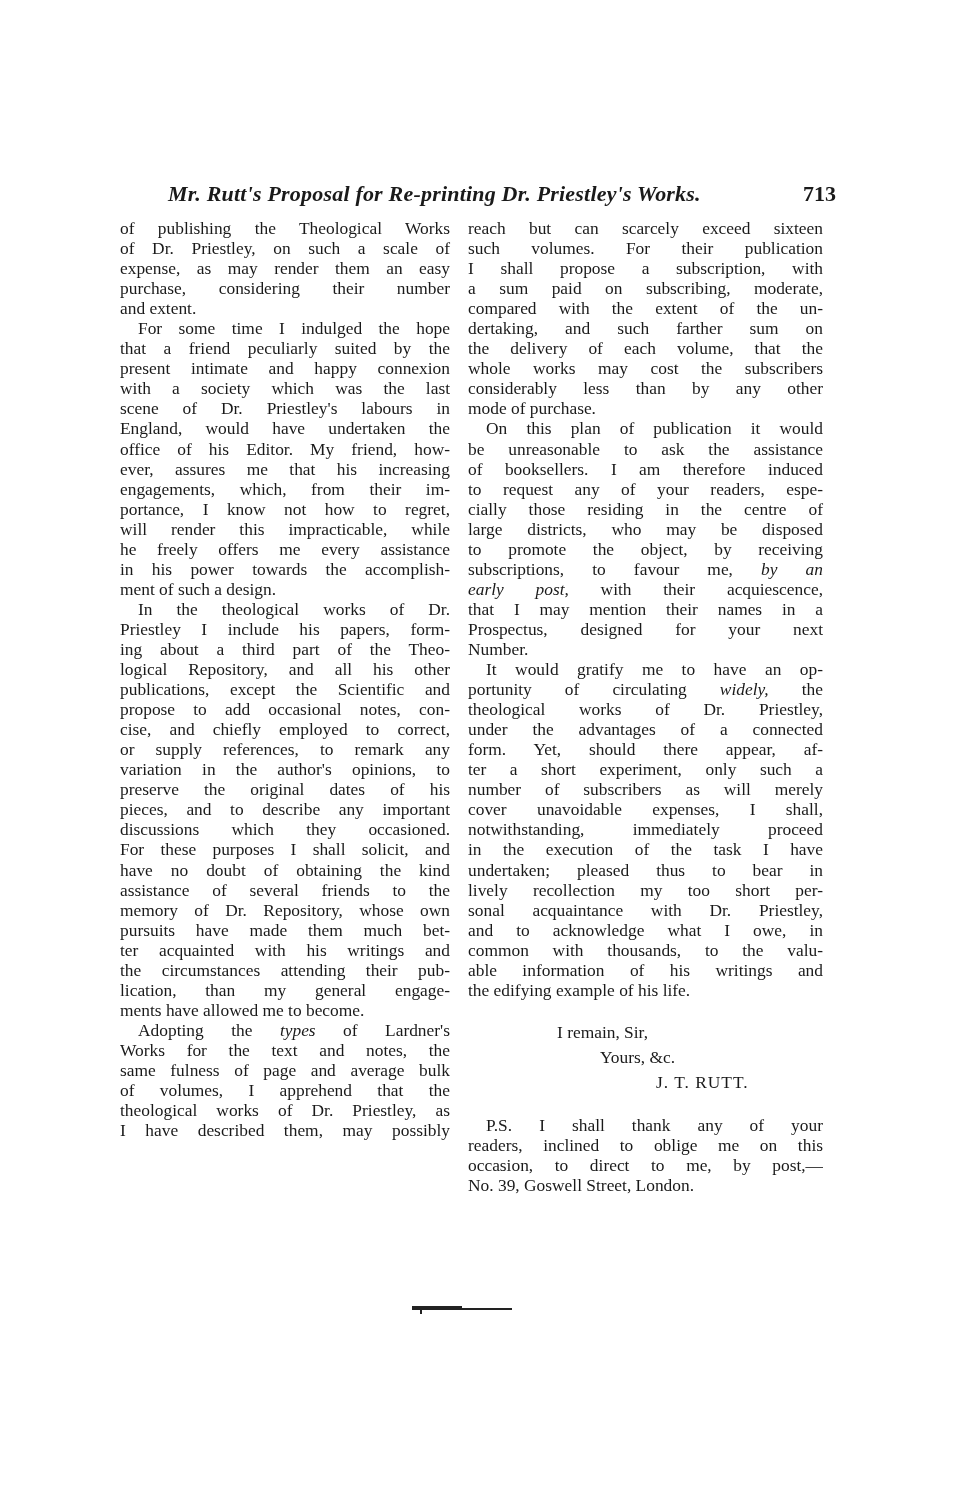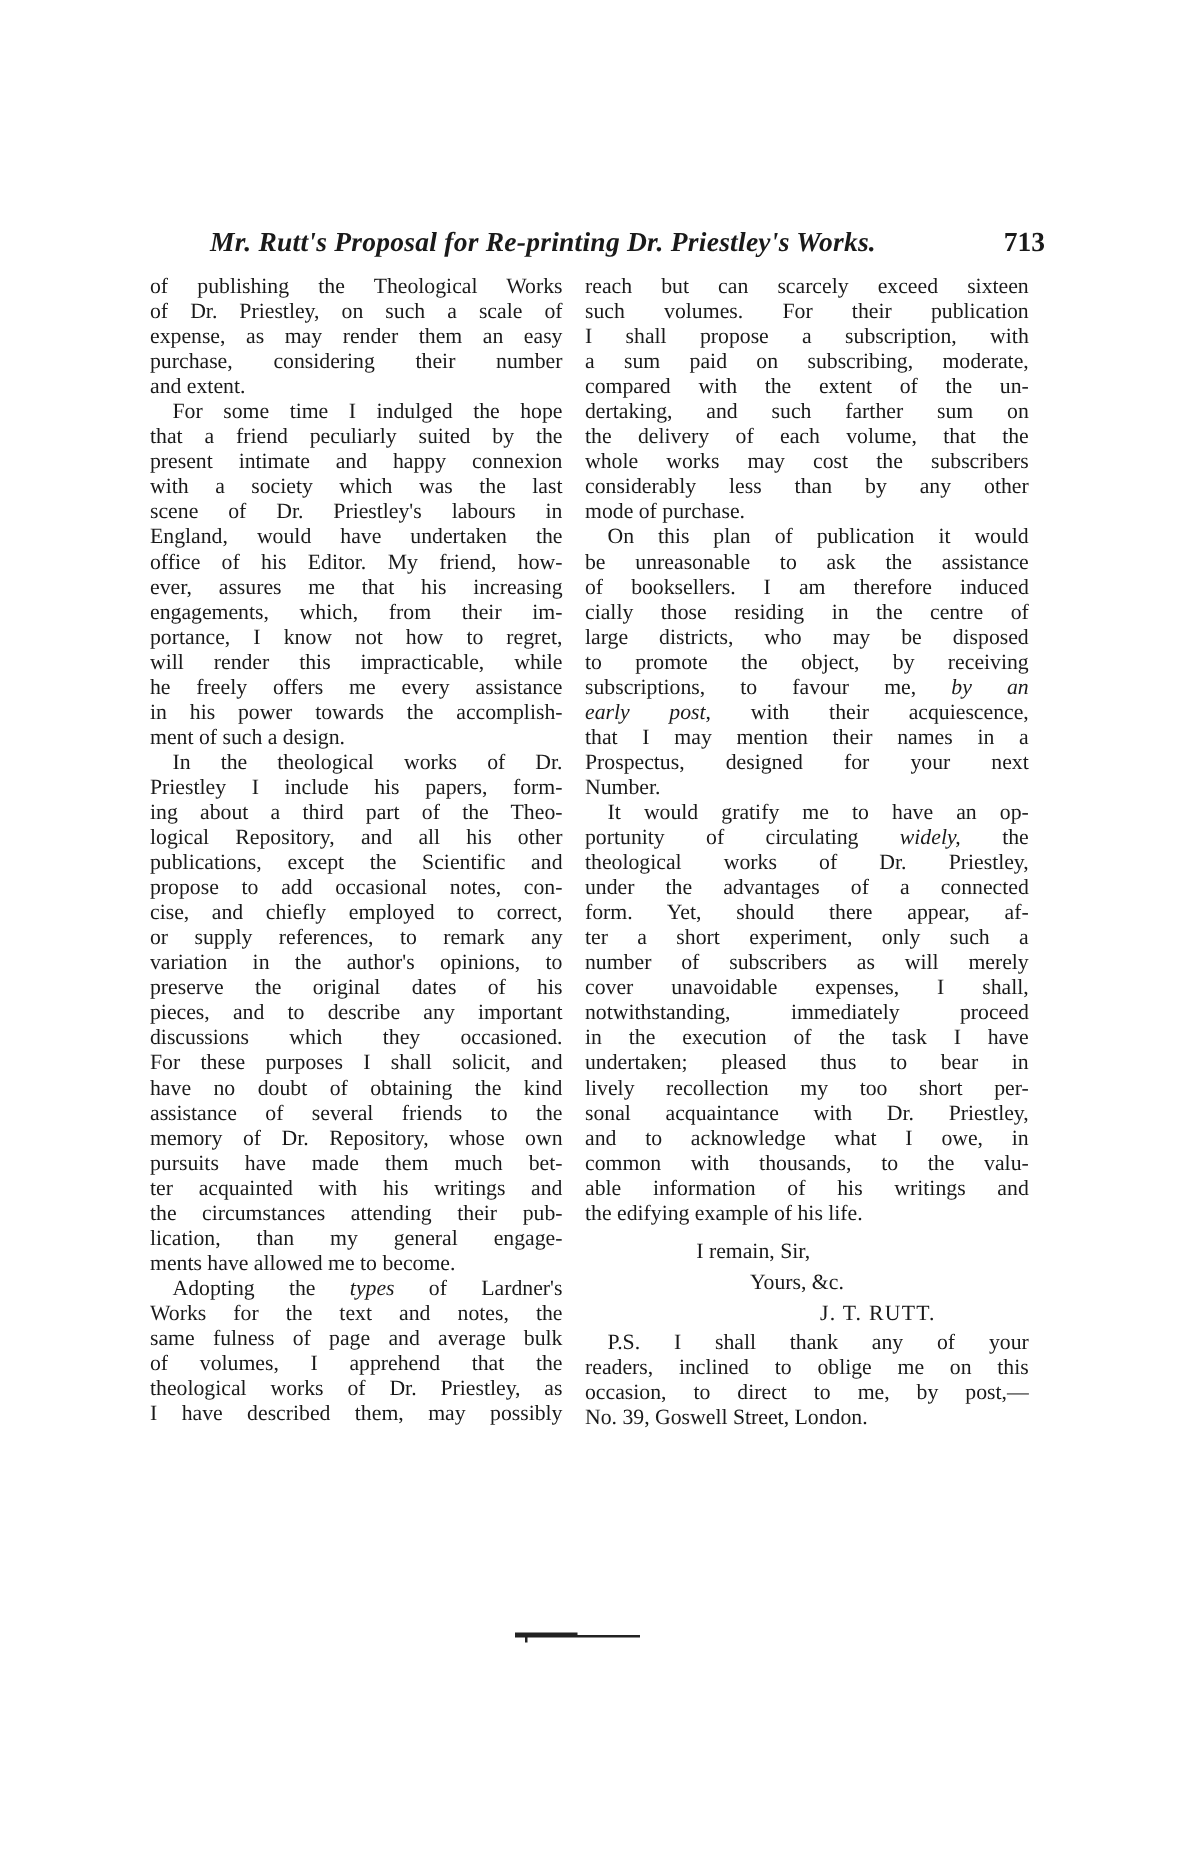--- a/index.html
+++ b/index.html
@@ -10,24 +10,24 @@
                    font-size: 22px; letter-spacing: 0.2px; white-space: nowrap; }
   .header .pageno { position: absolute; right: 0; top: 0; font-weight: bold; font-size: 22px; }
   .col { position: absolute; top: 218px; font-size: 17.4px; line-height: 20.05px; text-align: justify; }
   .col.left { left: 120px; width: 330px; font-family: Liberation Serif, serif; }
   .col.right { left: 468px; width: 355px; }
   .ln { display: block; text-align: justify; text-align-last: justify; white-space: nowrap; height: 20.05px; overflow: visible; }
   .ln.last { text-align-last: left; }
   .ln.ind { padding-left: 18px; }
   .ln i { font-style: italic; }
   .sig { display: block; height: 25px; line-height: 25px; white-space: nowrap; }
-  .sig1 { padding-left: 89px; margin-top: 8px; }
+  .sig1 { padding-left: 89px; margin-top: 20px; }
   .sig2 { padding-left: 132px; }
   .sig3 { padding-left: 188px; letter-spacing: 1px; }
-  .ps { }
+  .ps { margin-top: 20px; }
   .rule { position: absolute; left: 412px; top: 1308px; width: 100px; height: 2px; background: #222; }
   .rule:before { content: ""; position: absolute; left: 0; top: -2px; width: 50px; height: 3px; background: #222; }
   .rule:after { content: ""; position: absolute; left: 8px; top: 0; width: 2px; height: 6px; background: #222; }
 </style>
 </head>
 <body>
 
 <div class="header">
   <span class="title">Mr. Rutt's Proposal for Re-printing Dr. Priestley's Works.</span>
   <span class="pageno">713</span>
@@ -89,20 +89,21 @@
   <span class="ln">a sum paid on subscribing, moderate,</span>
   <span class="ln">compared with the extent of the un-</span>
   <span class="ln">dertaking, and such farther sum on</span>
   <span class="ln">the delivery of each volume, that the</span>
   <span class="ln">whole works may cost the subscribers</span>
   <span class="ln">considerably less than by any other</span>
   <span class="ln last">mode of purchase.</span>
   <span class="ln ind">On this plan of publication it would</span>
   <span class="ln">be unreasonable to ask the assistance</span>
   <span class="ln">of booksellers. I am therefore induced</span>
+  <span class="ln">to request any of your readers, espe-</span>
   <span class="ln">cially those residing in the centre of</span>
   <span class="ln">large districts, who may be disposed</span>
   <span class="ln">to promote the object, by receiving</span>
   <span class="ln"><span>subscriptions, to favour me,</span> <i>by an</i></span>
   <span class="ln"><i>early post,</i> <span>with their acquiescence,</span></span>
   <span class="ln">that I may mention their names in a</span>
   <span class="ln">Prospectus, designed for your next</span>
   <span class="ln last">Number.</span>
   <span class="ln ind">It would gratify me to have an op-</span>
   <span class="ln"><span>portunity of circulating</span> <i>widely,</i> <span>the</span></span>

